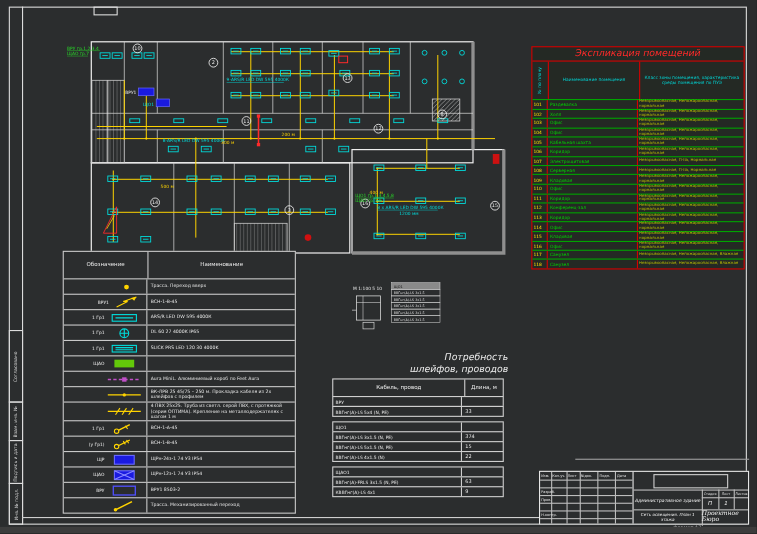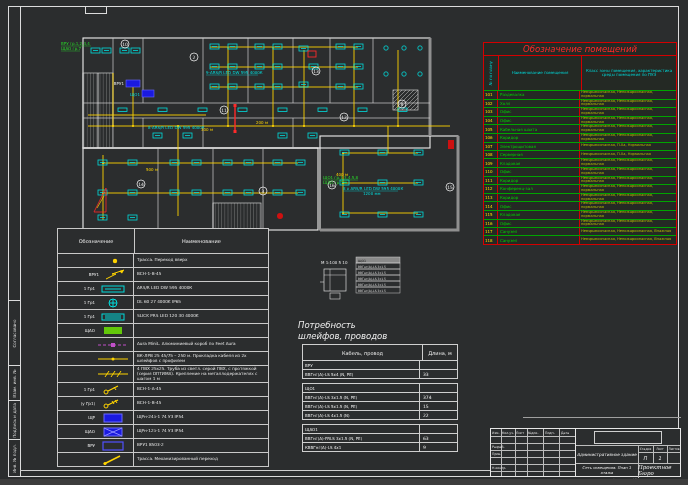--- a/index.html
+++ b/index.html
@@ -38,21 +38,21 @@
   .leg-head>div{display:flex;align-items:center;justify-content:center;}
   .lh1{width:76px;border-right:1px solid #c9c9c9;}
   .lh2{flex:1;}
   .lrow{display:flex;border-bottom:1px solid #c9c9c9;min-height:13px;}
   .lrow:last-child{border-bottom:none;}
   .lsym{width:76px;border-right:1px solid #c9c9c9;display:flex;align-items:center;justify-content:flex-end;padding-right:3px;box-sizing:border-box;}
   .symlabel{font-style:normal;font-size:4px;color:#ececec;margin-right:1px;}
   .lname{flex:1;font-size:4.2px;line-height:4.8px;color:#e4e4e4;display:flex;align-items:center;padding:1px 3px;}
 
   
-  .cables-title{position:absolute;left:298px;top:320px;width:164px;text-align:left;color:#ececec;
+  .cables-title{position:absolute;left:298px;top:320px;width:164px;text-align:right;color:#ececec;
                 font-size:8.5px;font-style:italic;line-height:10.5px;}
   .cables{position:absolute;left:302px;top:344px;width:156px;}
   .cab-row,.cab-head{display:flex;border:1px solid #cfcfcf;margin-top:-1px;box-sizing:border-box;background:#2b2d2e;}
   .cab-head{height:17px;margin-top:0;}
   .cab-row{height:10px;}
   .cab-name{flex:1;border-right:1px solid #cfcfcf;display:flex;align-items:center;padding-left:2px;font-size:4px;color:#ececec;}
   .cab-head .cab-name,.cab-head .cab-len{justify-content:center;font-size:5px;padding-left:0;}
   .cab-len{width:34px;display:flex;align-items:center;padding-left:3px;font-size:4.5px;color:#ececec;}
   .cab-gap{height:5px;border:none;background:transparent;}
 
@@ -575,21 +575,21 @@
         <span class="cab-name">ВВГнг(А)-FRLS 3х1.5 (N, PE)</span>
         <span class="cab-len">63</span>
       </div>
     <div class="cab-row">
         <span class="cab-name">КВВГнг(А)-LS 4х1</span>
         <span class="cab-len">9</span>
       </div>
   </div>
 
   <div class="explication">
-    <div class="expl-title">Обозначение помещений</div>
+    <div class="expl-title">Экспликация помещений</div>
     <div class="expl-head">
       <div class="eh eh1">
           <span>№ по плану</span>
         </div>
       <div class="eh eh2">Наименование помещения</div>
       <div class="eh eh3">Класс зоны помещения, характеристика среды помещения по ПУЭ</div>
     </div>
     <div class="erow">
         <span class="enum">101</span>
         <span class="ename">Раздевалка</span>

